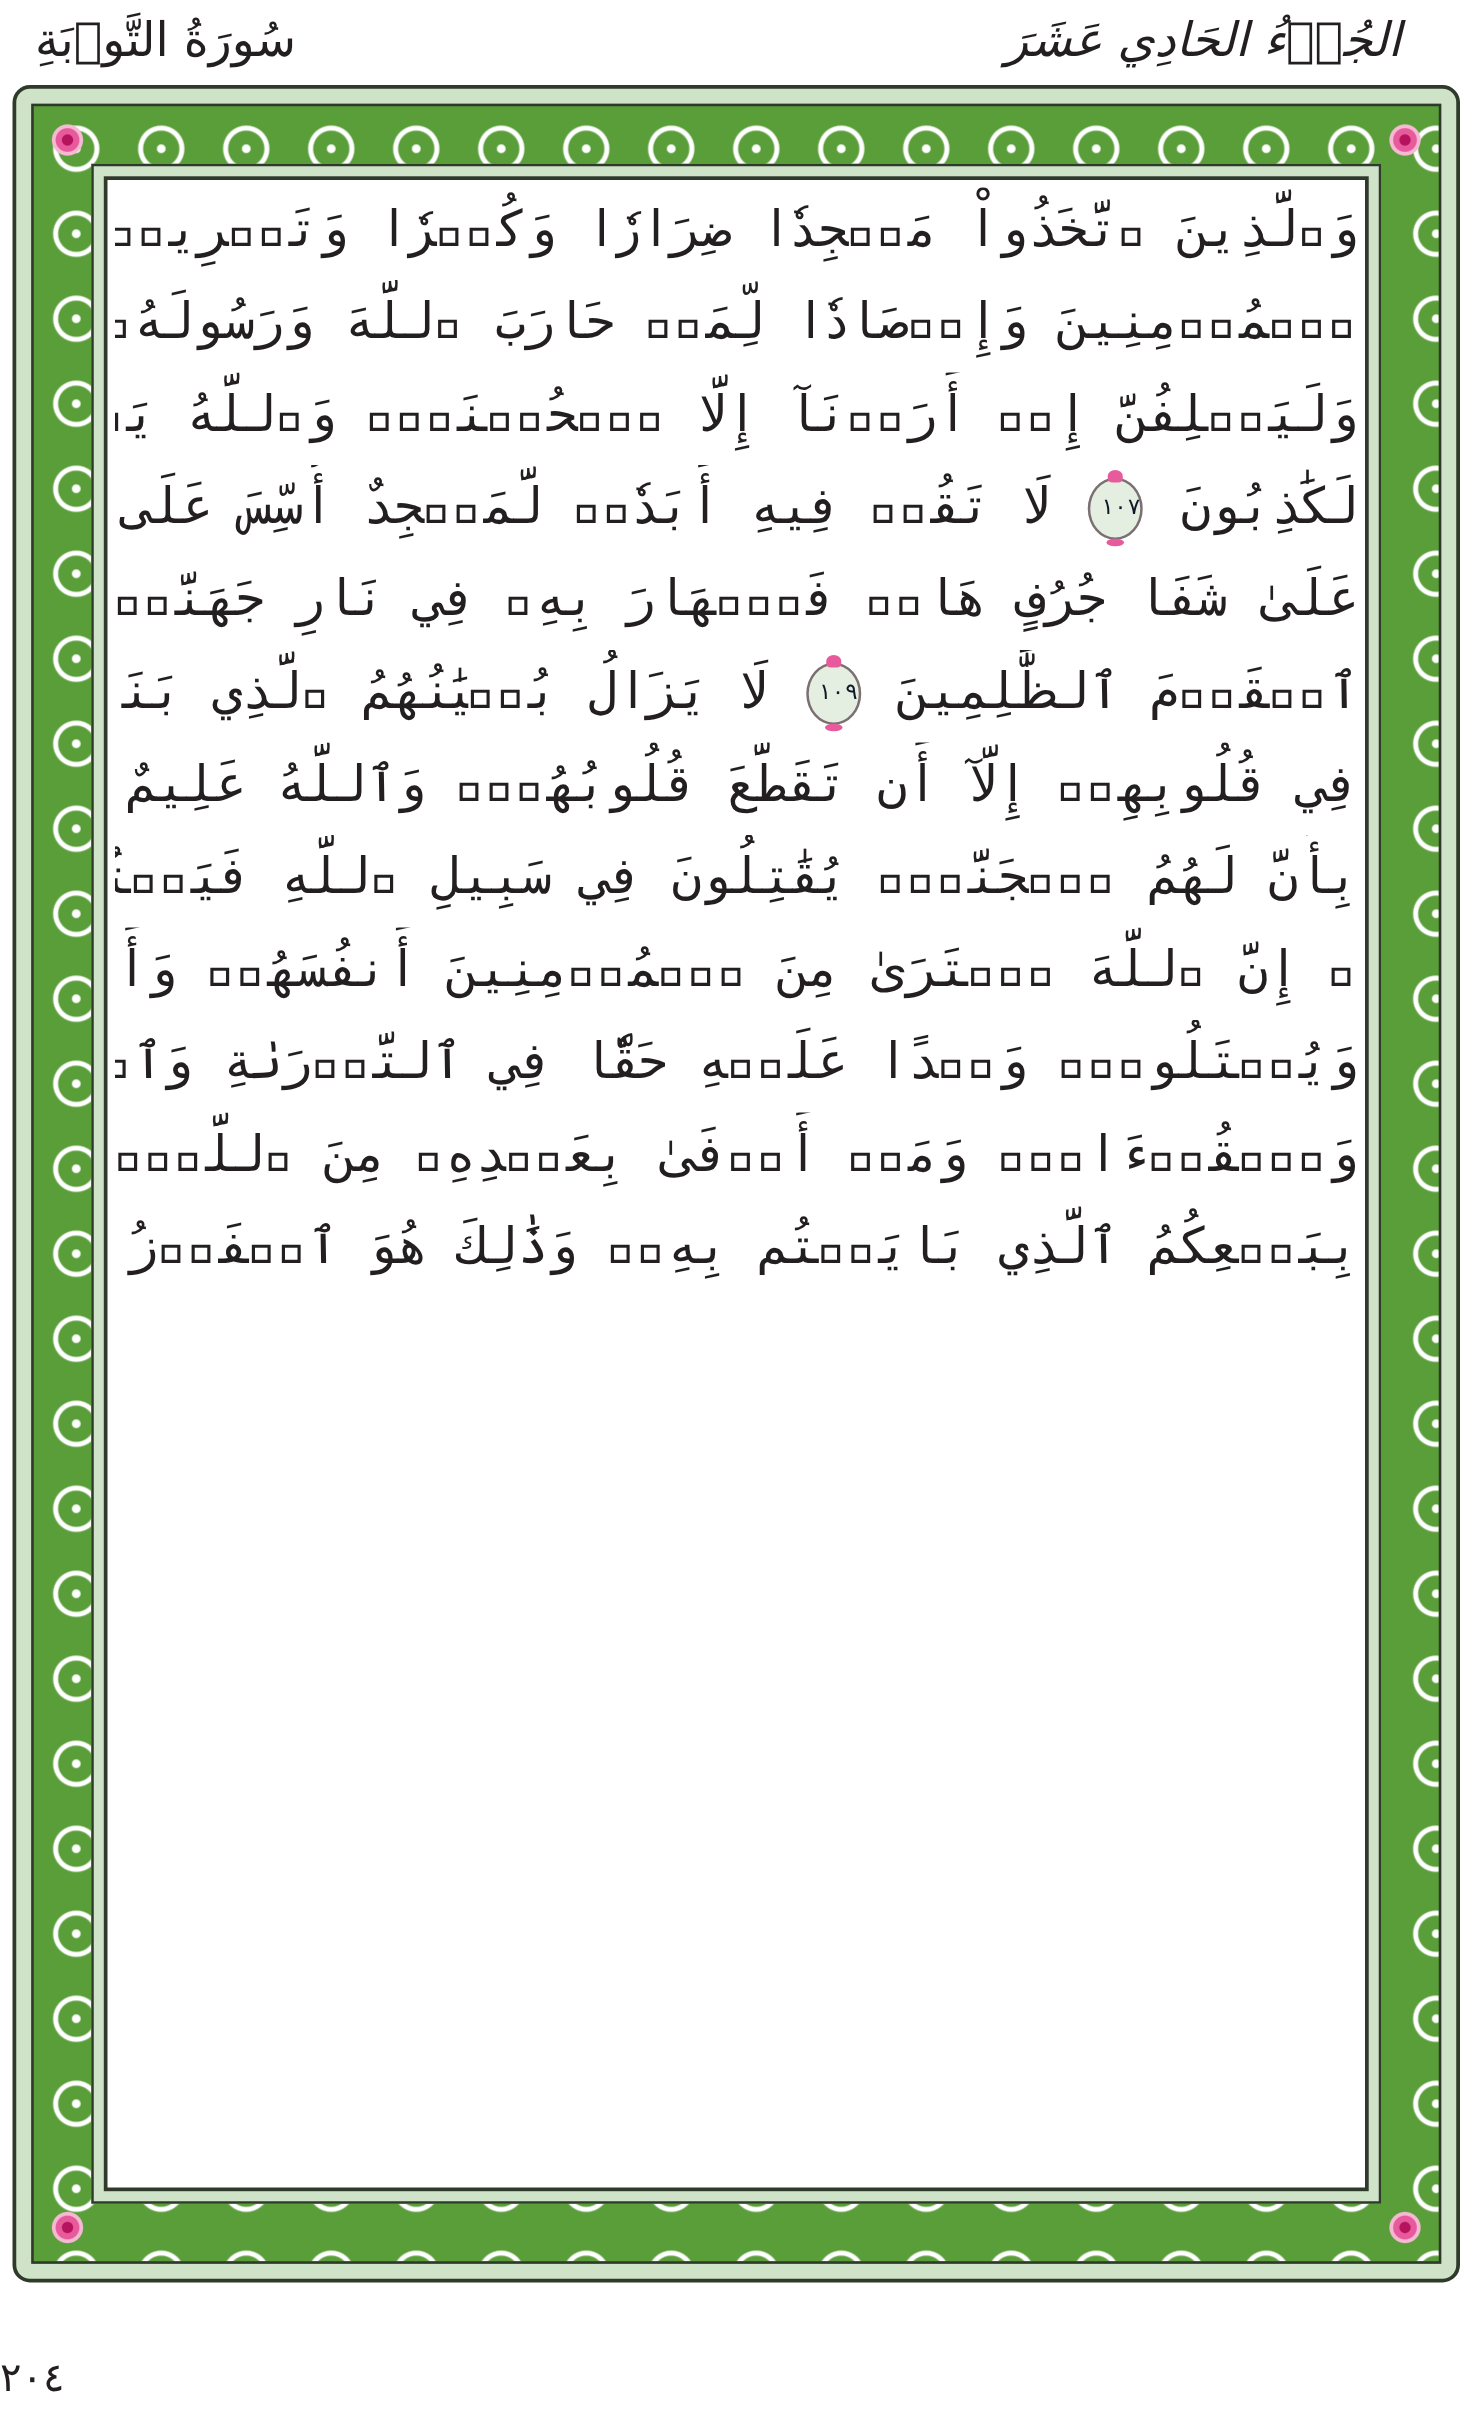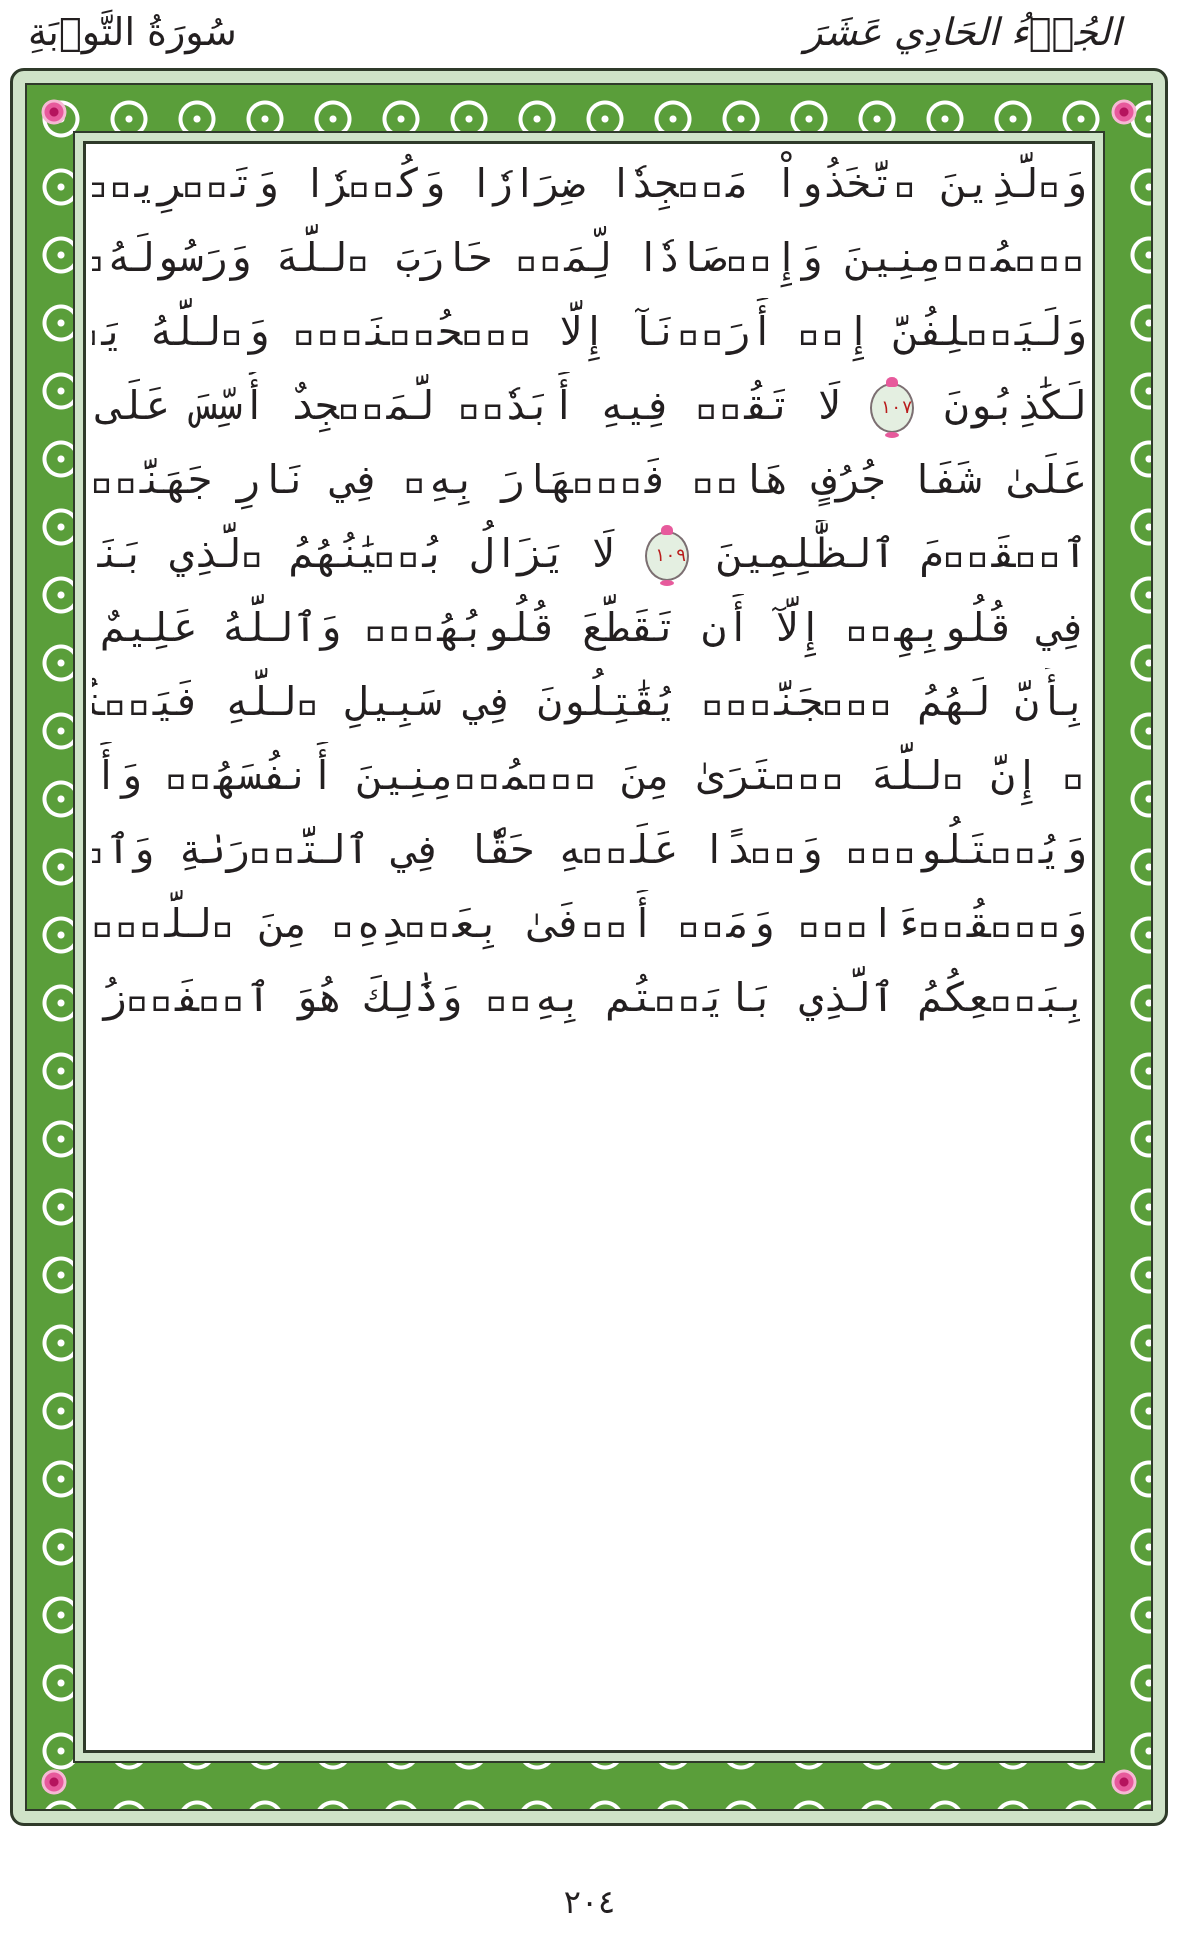--- a/index.html
+++ b/index.html
@@ -14,24 +14,24 @@
       radial-gradient(circle at 50% 50%, #ffffff 0 3px, transparent 4px),
       radial-gradient(ellipse at 50% 50%, transparent 14px, #ffffff 15px 18px, transparent 19px);
     background-size:68px 68px,68px 68px;}
   .frame-light{position:absolute;left:60px;top:60px;right:60px;bottom:60px;background:#cfe3c8;border:2px solid #2f3a2a;box-sizing:border-box;}
   .panel{position:absolute;left:8px;top:8px;right:8px;bottom:8px;background:#ffffff;border:3px solid #2f3a2a;box-sizing:border-box;}
   .flower{position:absolute;width:26px;height:26px;border-radius:50%;
     background:radial-gradient(circle,#b5135e 0 4px,#e75a9c 5px 9px,#f6b9d4 10px 12px,transparent 13px);}
   .lines{position:absolute;left:92px;right:92px;top:150px;direction:rtl;}
   .line{height:74px;line-height:74px;font-family:Liberation Mono, monospace;font-size:40px;text-align:justify;text-align-last:justify;white-space:nowrap;overflow:hidden;color:#231f20;}
   .marker{display:inline-block;width:44px;height:50px;vertical-align:middle;border-radius:50%;
-    border:2px solid #7c6f72;background:#e4efe1;font-size:18px;line-height:46px;text-align:center;color:#b91c1c;box-sizing:border-box;margin:0 6px;position:relative;}
+    border:2px solid #7c6f72;background:#e4efe1;font-size:18px;line-height:46px;text-align:center;color:#0f172a;box-sizing:border-box;margin:0 6px;position:relative;}
   .marker::before{content:"";position:absolute;top:-8px;left:50%;width:12px;height:10px;margin-left:-6px;border-radius:50% 50% 30% 30%;background:#e75a9c;}
   .marker::after{content:"";position:absolute;bottom:-7px;left:50%;width:14px;height:6px;margin-left:-7px;border-radius:50%;background:#e75a9c;}
-  .pagenum{position:absolute;top:1872px;left:0;right:0;text-align:center;font-size:32px;line-height:60px;color:#231f20;}
+  .pagenum{position:absolute;top:1872px;left:0;right:0;font-size:32px;line-height:60px;color:#231f20;}
 </style>
 </head>
 <body>
 
 <div class="hdr surah">سُورَةُ التَّوۡبَةِ</div>
 <div class="hdr juz">الجُزۡءُ الحَادِي عَشَرَ</div>
 
 <div class="frame-outer">
   <div class="frame-green"></div>
   <div class="flower" style="left:28px;top:28px;"></div>

